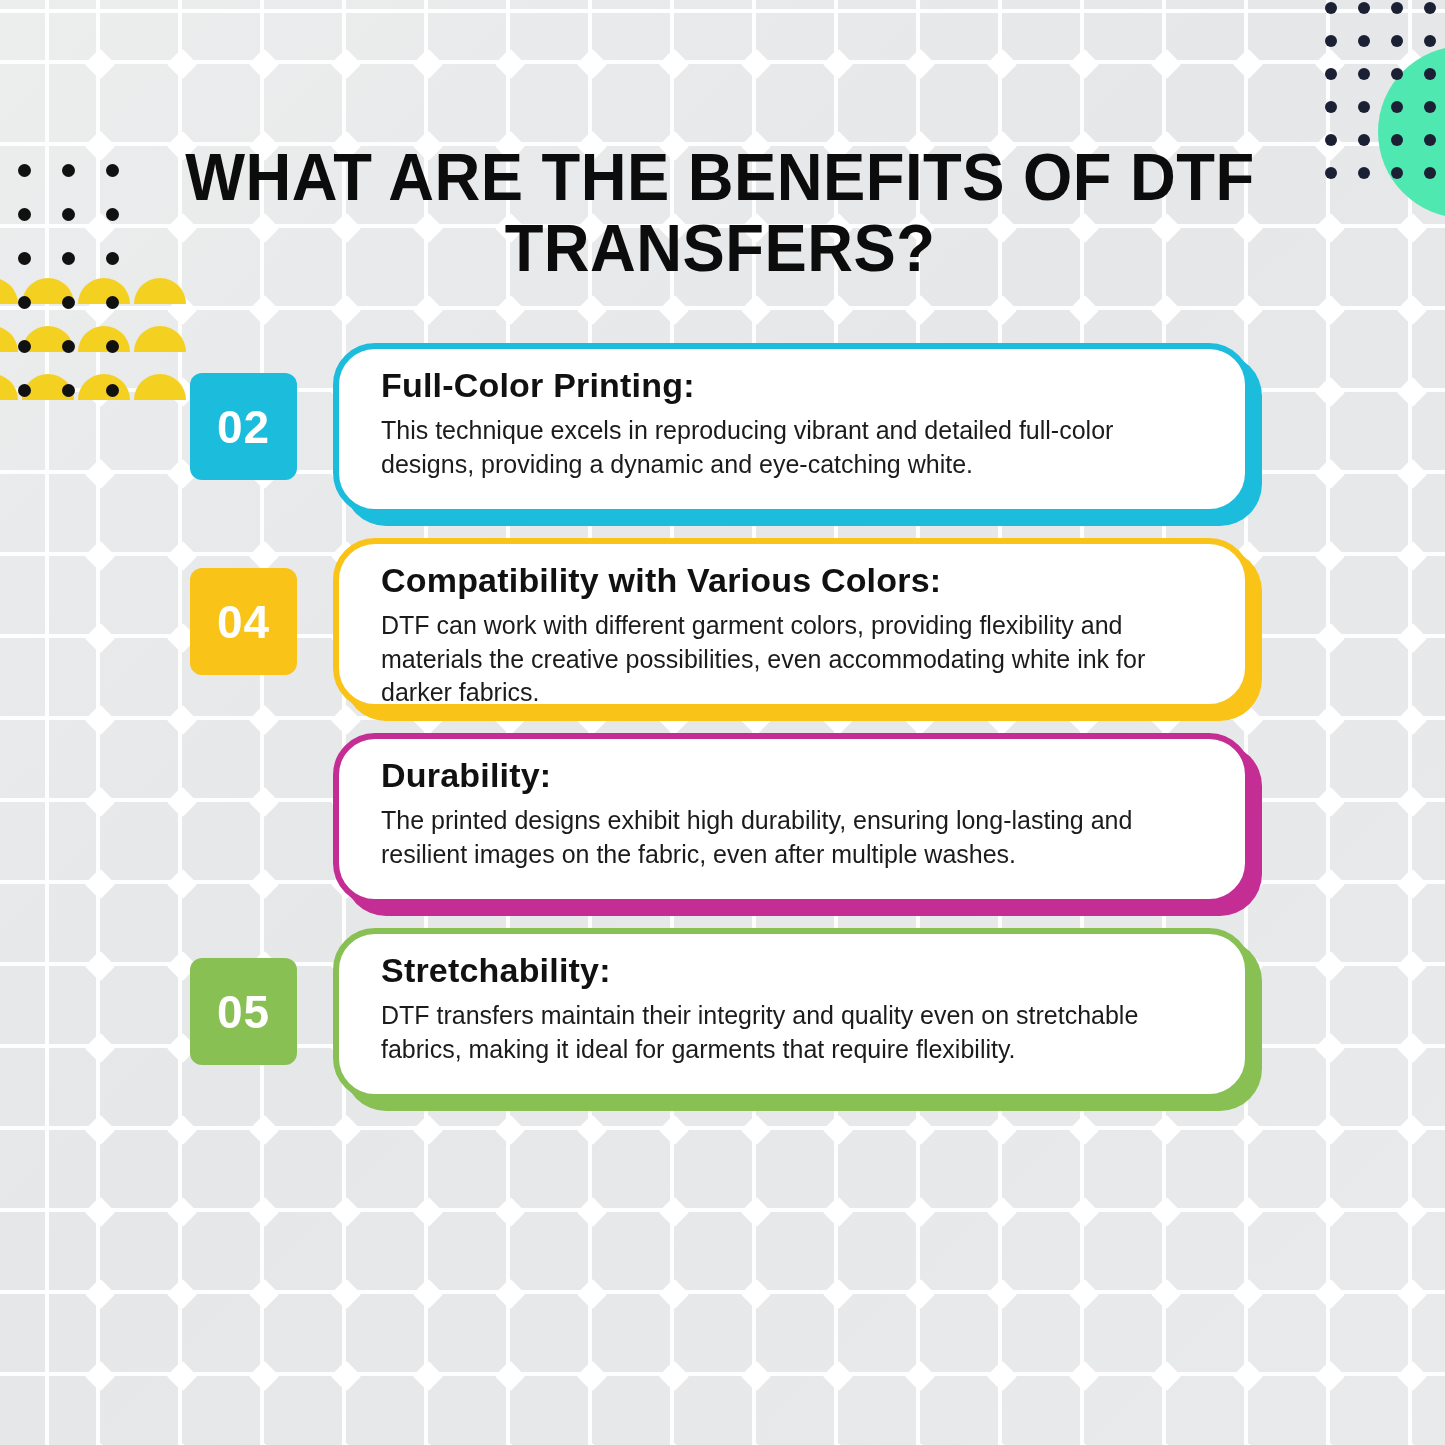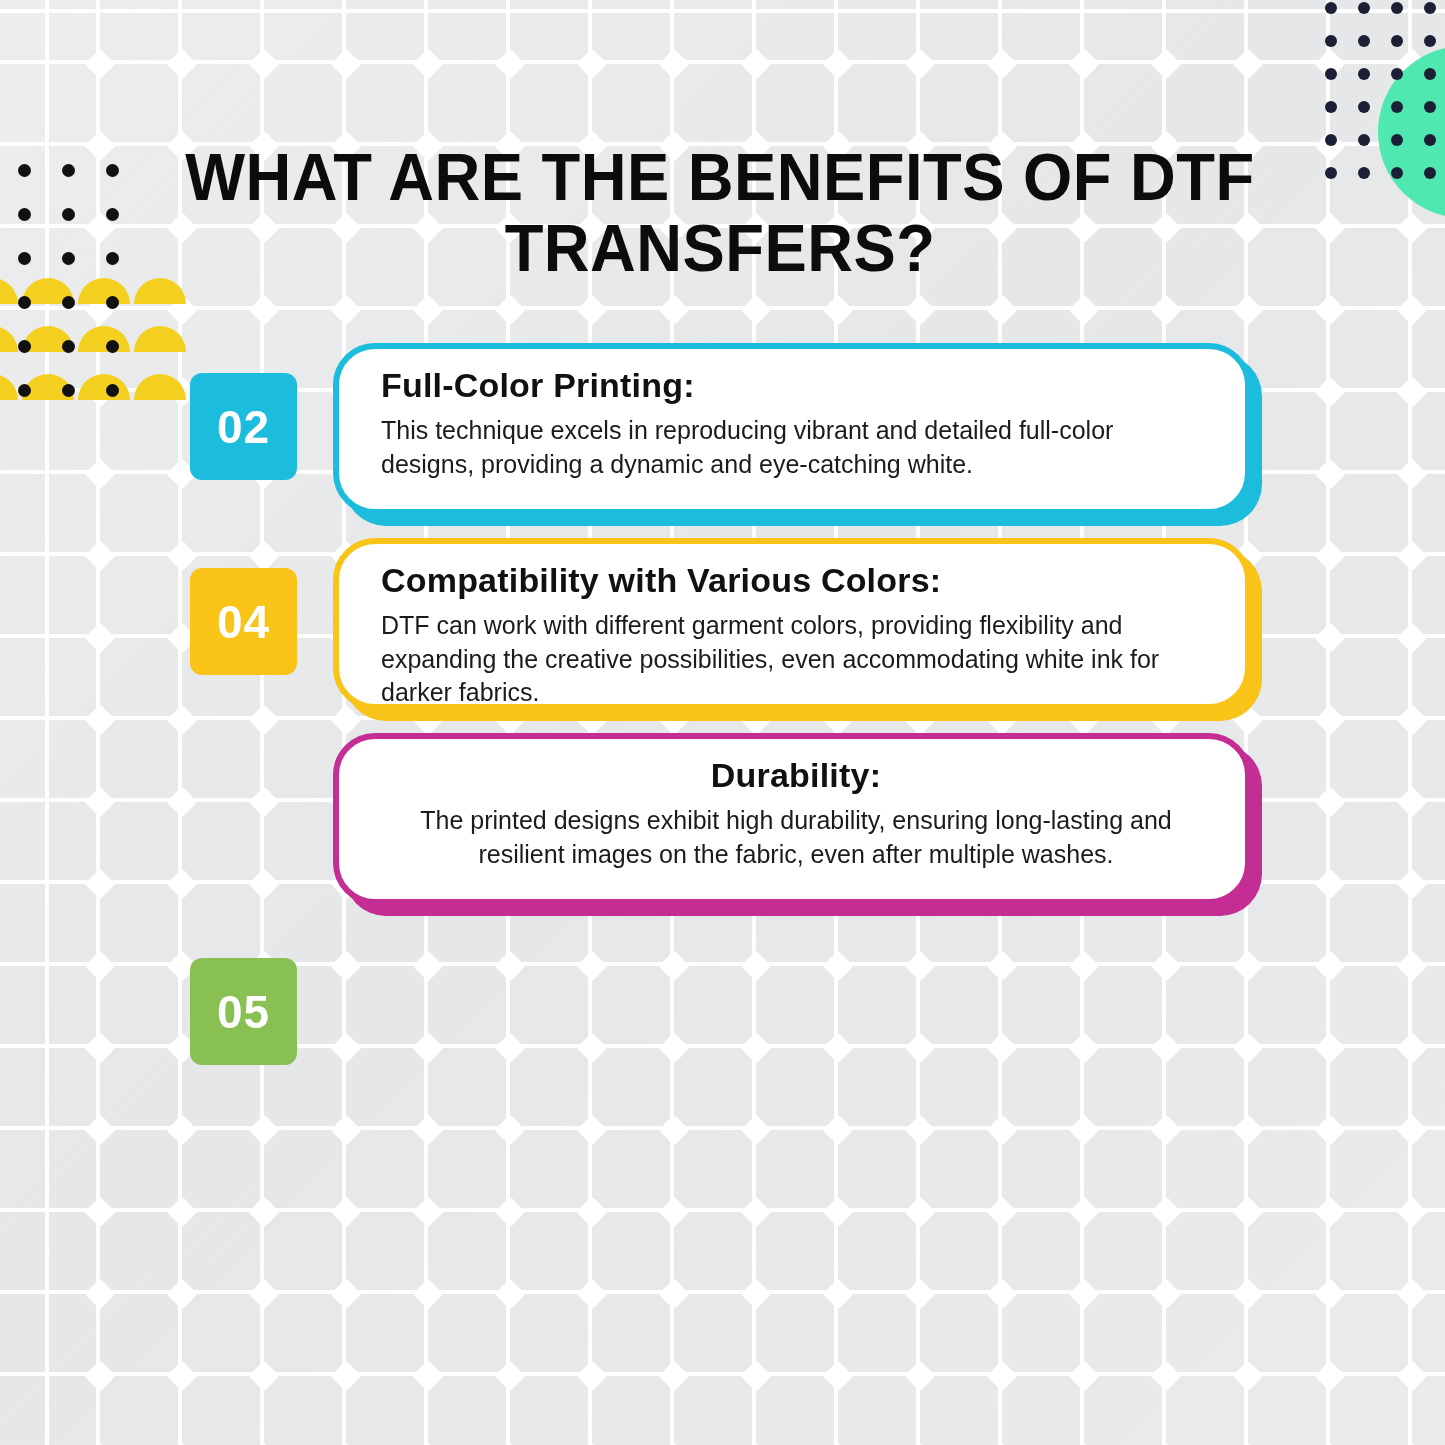--- a/index.html
+++ b/index.html
@@ -604,31 +604,38 @@
             <div class="card-body">This technique excels in reproducing vibrant and detailed full-color designs, providing a dynamic and eye-catching white.</div>
           </div>
         </div>
       </div>
       <div class="row">
         <div class="badge" style="background: rgb(249, 195, 24);">04</div>
         <div class="card-wrap">
           <div class="plate" style="background: rgb(249, 195, 24);"></div>
           <div class="panel" style="border-color: rgb(249, 195, 24);">
             <div class="card-title">Compatibility with Various Colors:</div>
-            <div class="card-body">DTF can work with different garment colors, providing flexibility and expanding the creative possibilities, even accommodating white ink for darker fabrics.</div>
+            <div class="card-body">DTF can work with different garment colors, providing flexibility and materials the creative possibilities, even accommodating white ink for darker fabrics.</div>
           </div>
         </div>
       </div>
       <div class="row">
         <div class="card-wrap">
           <div class="plate" style="background: rgb(196, 46, 148);"></div>
-          <div class="panel" style="border-color: rgb(196, 46, 148); text-align: center;">
+          <div class="panel" style="border-color: rgb(196, 46, 148);">
             <div class="card-title">Durability:</div>
             <div class="card-body">The printed designs exhibit high durability, ensuring long-lasting and resilient images on the fabric, even after multiple washes.</div>
           </div>
         </div>
       </div>
       <div class="row">
         <div class="badge" style="background: rgb(137, 192, 84);">05</div>
+        <div class="card-wrap">
+          <div class="plate" style="background: rgb(137, 192, 84);"></div>
+          <div class="panel" style="border-color: rgb(137, 192, 84);">
+            <div class="card-title">Stretchability:</div>
+            <div class="card-body">DTF transfers maintain their integrity and quality even on stretchable fabrics, making it ideal for garments that require flexibility.</div>
+          </div>
+        </div>
       </div>
     </div>
 
 </div>
 
 </body></html>

